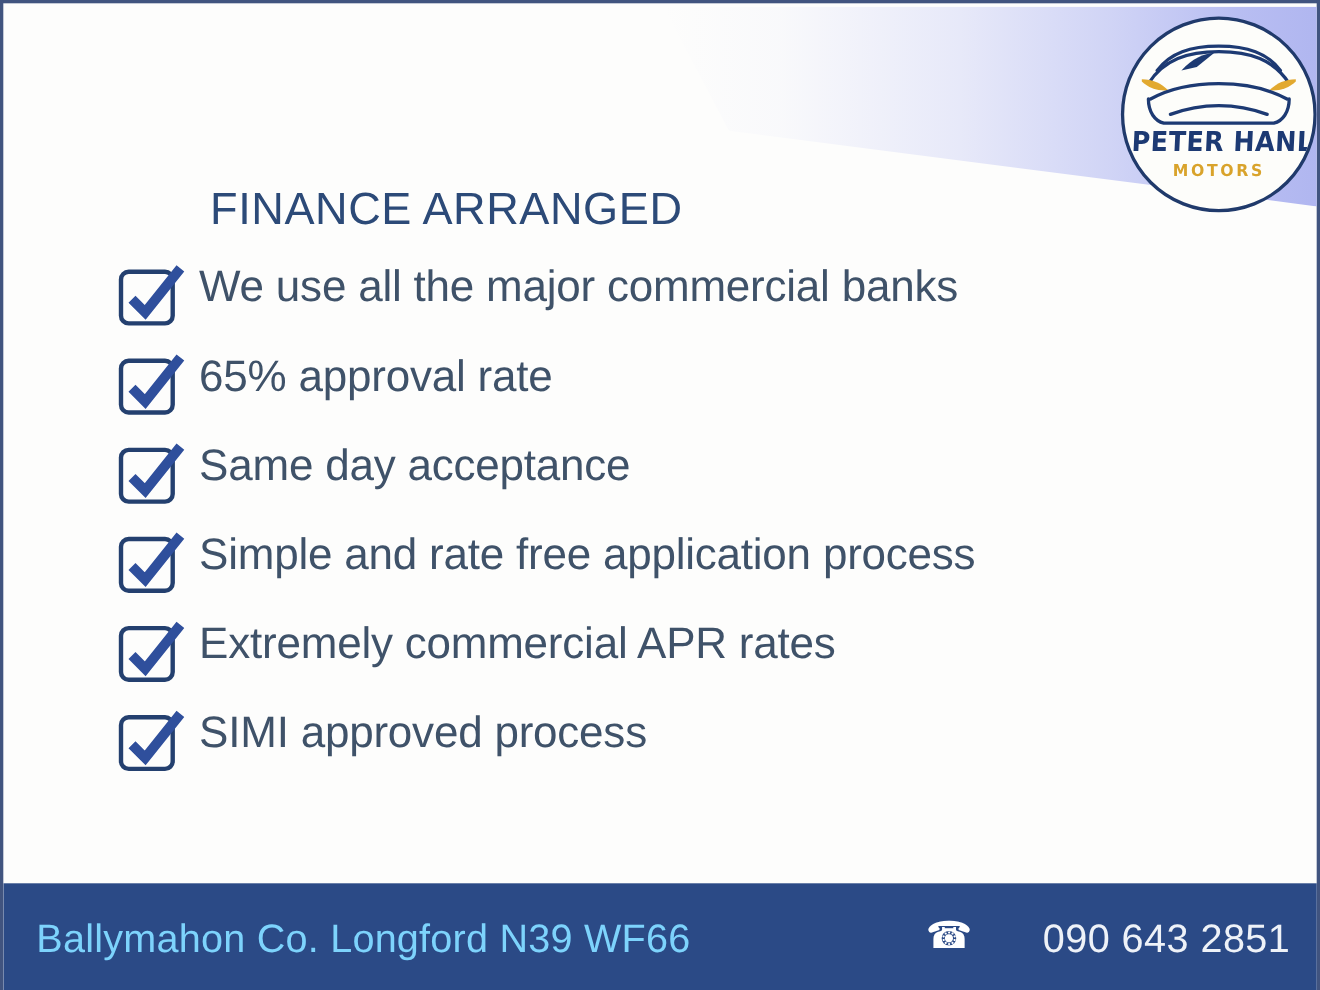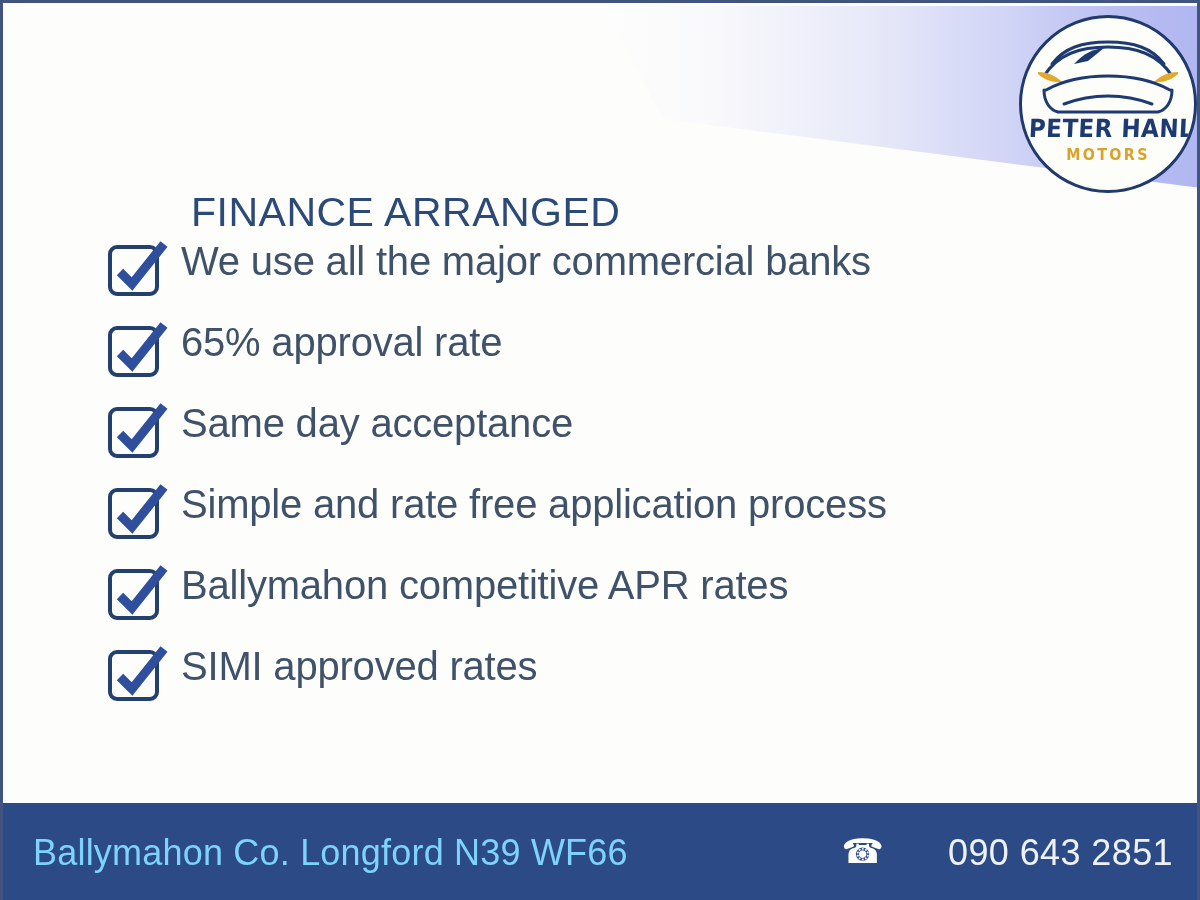--- a/index.html
+++ b/index.html
@@ -91,21 +91,21 @@
     letter-spacing: 2.5px;
     color: #d9a32b;
     transform: scaleX(0.95);
     white-space: nowrap;
   }
 
   
   #heading {
     position: absolute;
     left: 188px;
-    top: 186px;
+    top: 164px;
     font-family: "Liberation Sans", sans-serif;
     font-size: 41px;
     font-weight: normal;
     letter-spacing: 0.5px;
     color: #2c4a78;
     white-space: nowrap;
   }
 
   
   #features {
@@ -256,31 +256,31 @@
       <span class="feature-label">Simple and rate free application process</span>
     </div>
 
     <div class="feature-row">
       <span class="check-box">
         <svg viewBox="0 0 62 56">
           <rect x="3" y="6" width="47" height="47" rx="7" ry="7" fill="none" stroke="#24406f" stroke-width="4"></rect>
           <path d="M13 31 L25 43 L57 3" fill="none" stroke="#2f4f9c" stroke-width="9" stroke-linecap="butt" stroke-linejoin="miter"></path>
         </svg>
       </span>
-      <span class="feature-label">Ballymahon competitive APR rates</span>
-    </div>
-
-    <div class="feature-row">
-      <span class="check-box">
-        <svg viewBox="0 0 62 56">
-          <rect x="3" y="6" width="47" height="47" rx="7" ry="7" fill="none" stroke="#24406f" stroke-width="4"></rect>
-          <path d="M13 31 L25 43 L57 3" fill="none" stroke="#2f4f9c" stroke-width="9" stroke-linecap="butt" stroke-linejoin="miter"></path>
-        </svg>
-      </span>
-      <span class="feature-label">SIMI approved rates</span>
+      <span class="feature-label">Extremely commercial APR rates</span>
+    </div>
+
+    <div class="feature-row">
+      <span class="check-box">
+        <svg viewBox="0 0 62 56">
+          <rect x="3" y="6" width="47" height="47" rx="7" ry="7" fill="none" stroke="#24406f" stroke-width="4"></rect>
+          <path d="M13 31 L25 43 L57 3" fill="none" stroke="#2f4f9c" stroke-width="9" stroke-linecap="butt" stroke-linejoin="miter"></path>
+        </svg>
+      </span>
+      <span class="feature-label">SIMI approved process</span>
     </div>
 
   </div>
 
   <div id="footer">
     <div id="footer-address">Ballymahon Co. Longford N39 WF66</div>
     <div id="footer-phone">
       <span id="phone-icon">☎</span>
       <span id="phone-number">090 643 2851</span>
     </div>

